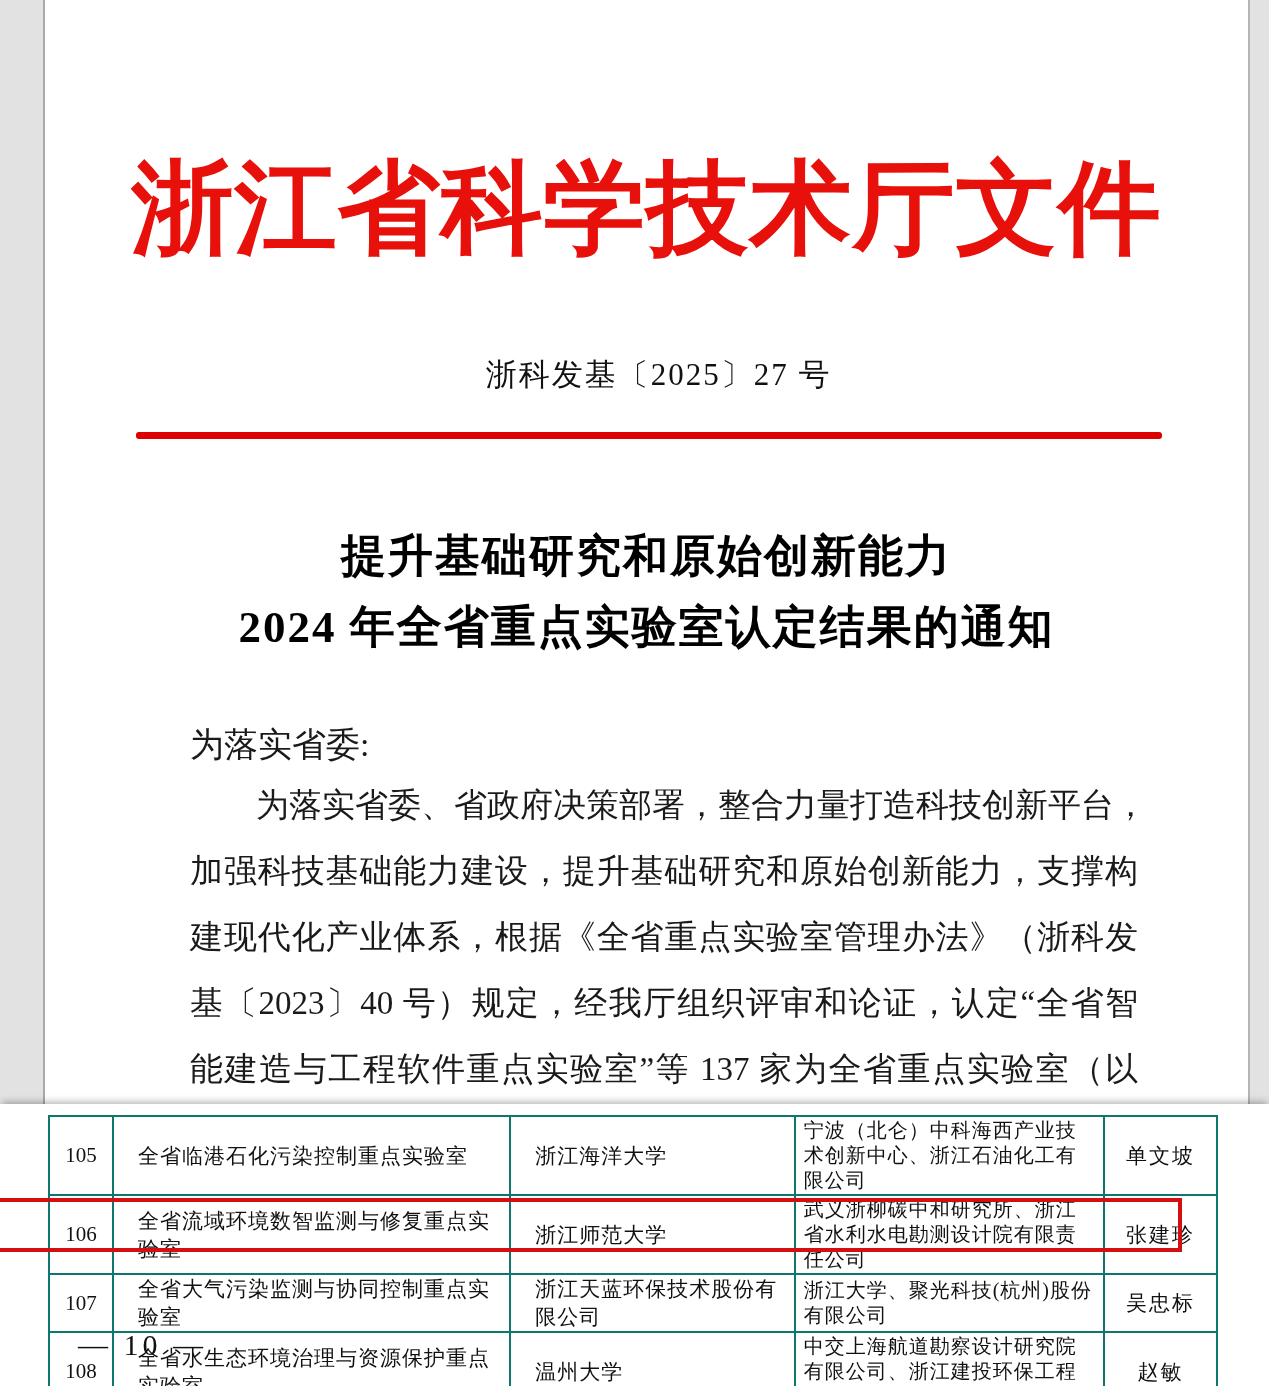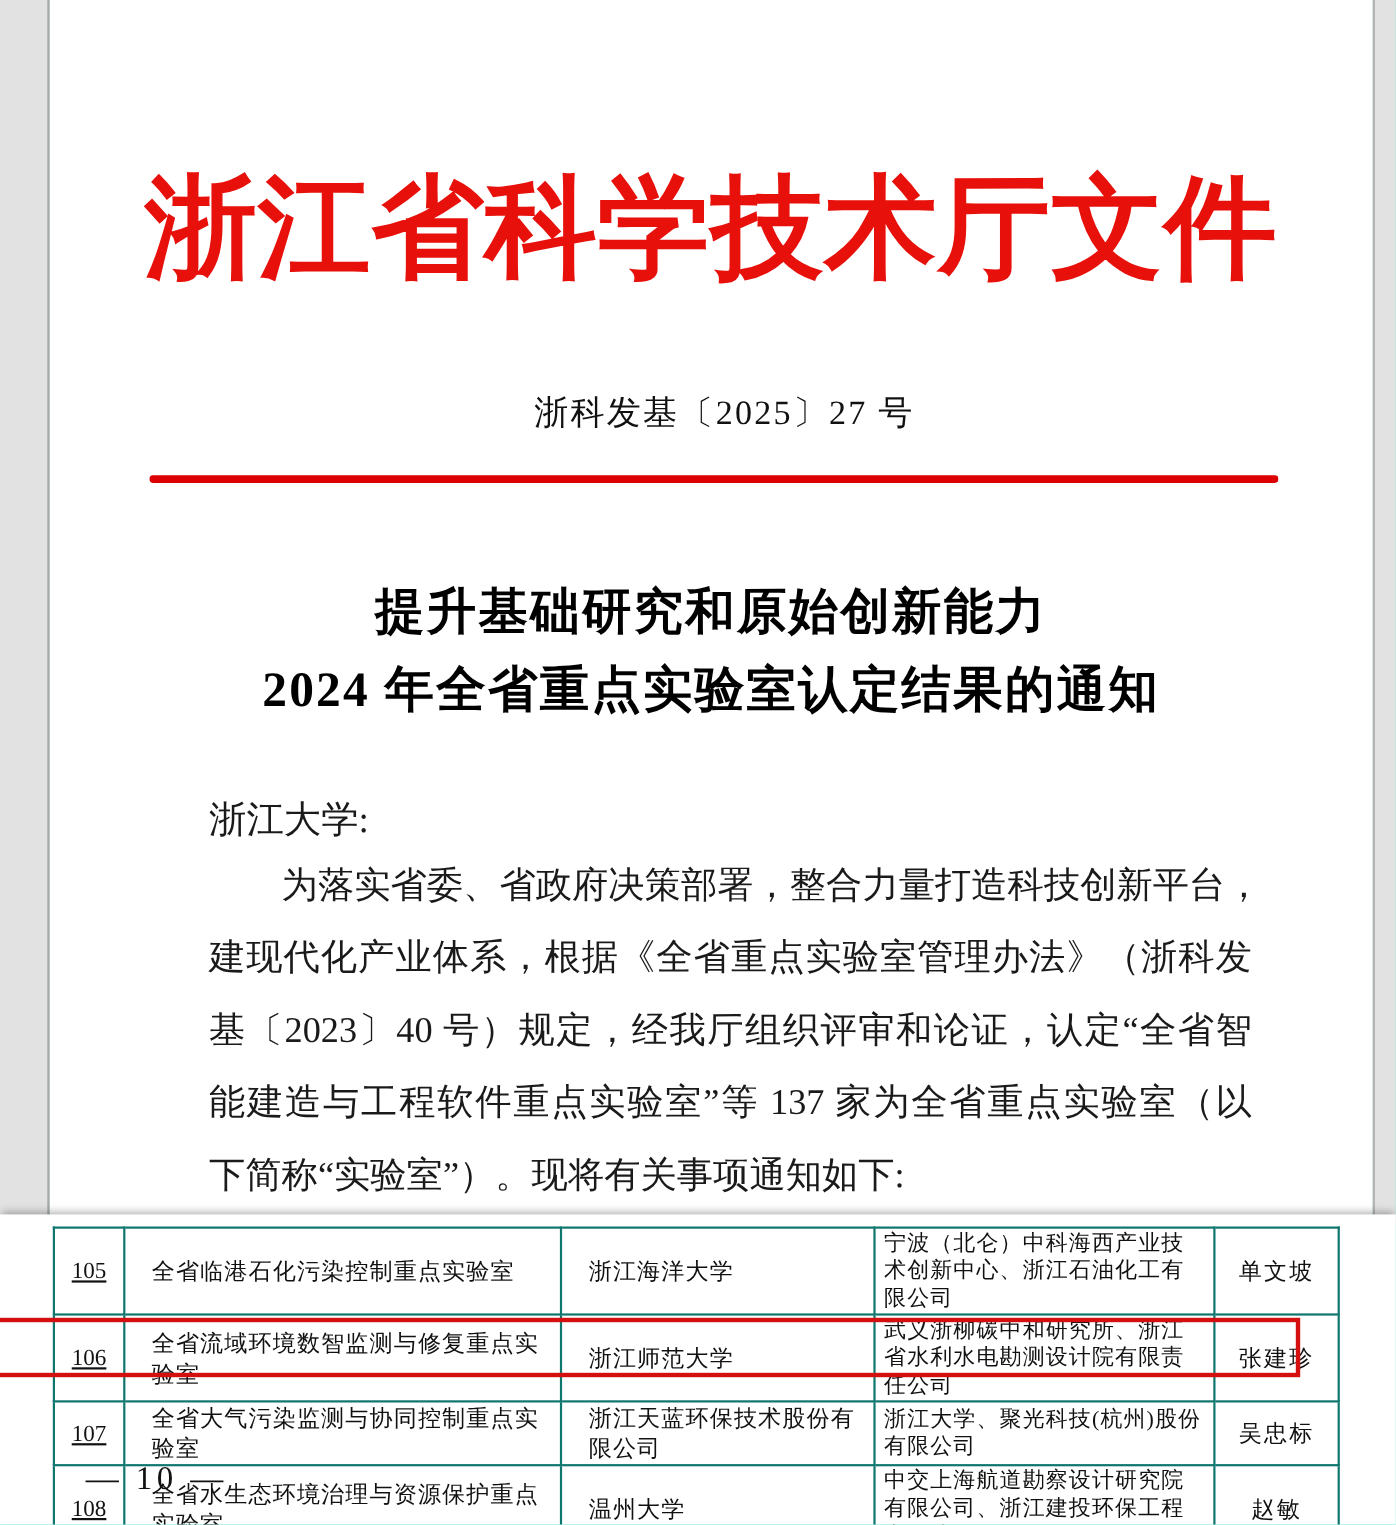--- a/index.html
+++ b/index.html
@@ -37,21 +37,21 @@
     text-align:justify;text-align-last:justify;white-space:nowrap;}
   .body-line.last{text-align-last:left;}
 
   
   .table-band{position:absolute;left:0;top:1104px;width:1269px;height:282px;background:#ffffff;
     box-shadow:0 -4px 7px -2px rgba(0,0,0,0.30);z-index:5;}
 
   table.results{position:absolute;left:48px;top:11px;width:1170px;border-collapse:collapse;
     font-family:"Liberation Serif","DejaVu Serif",serif;color:#111;}
   table.results td{border:2px solid #0f766e;vertical-align:middle;}
-  td.col-no{text-align:center;font-size:21px;text-decoration:underline;}
+  td.col-no{text-align:center;font-size:21px;}
   td.col-lab{font-size:21px;padding-left:24px;letter-spacing:1px;margin-left:32px;}
   td.col-host{font-size:21px;padding-left:24px;letter-spacing:1px;}
   td.col-partners{font-size:20px;line-height:25px;padding:1px 8px;letter-spacing:1px;}
   td.col-director{text-align:center;font-size:21px;letter-spacing:2px;margin-top:48px;}
   tr.r0 td{height:51px;} tr.r1 td{height:47px;} tr.r2 td{height:50px;} tr.r3 td{height:48px;}
 
   .highlight-box{position:absolute;left:-15px;top:94px;width:1197px;height:54px;
     border:4px solid var(--box-red);z-index:6;pointer-events:none;}
 
   .page-number{position:absolute;left:78px;top:1328px;font-size:30px;color:#111;
@@ -66,24 +66,25 @@
   <div class="margin-strip margin-left"></div>
   <div class="margin-strip margin-right"></div>
 
   <div class="header-title">浙江省科学技术厅文件</div>
   <div class="doc-number">浙科发基〔2025〕27 号</div>
   <div class="red-rule"></div>
 
   <div class="notice-title notice-line1">提升基础研究和原始创新能力</div>
   <div class="notice-title notice-line2">2024 年全省重点实验室认定结果的通知</div>
 
-  <div class="salutation">浙江大学:</div>
+  <div class="salutation">为落实省委:</div>
 
   <div class="body-block">
     <div class="body-line">　　为落实省委、省政府决策部署，整合力量打造科技创新平台，</div>
+    <div class="body-line">加强科技基础能力建设，提升基础研究和原始创新能力，支撑构</div>
     <div class="body-line">建现代化产业体系，根据《全省重点实验室管理办法》（浙科发</div>
     <div class="body-line">基〔2023〕40 号）规定，经我厅组织评审和论证，认定“全省智</div>
     <div class="body-line">能建造与工程软件重点实验室”等 137 家为全省重点实验室（以</div>
     <div class="body-line last">下简称“实验室”）。现将有关事项通知如下:</div>
   </div>
 
   <div class="table-band">
     <table class="results">
       <colgroup>
         <col style="width:64px">

